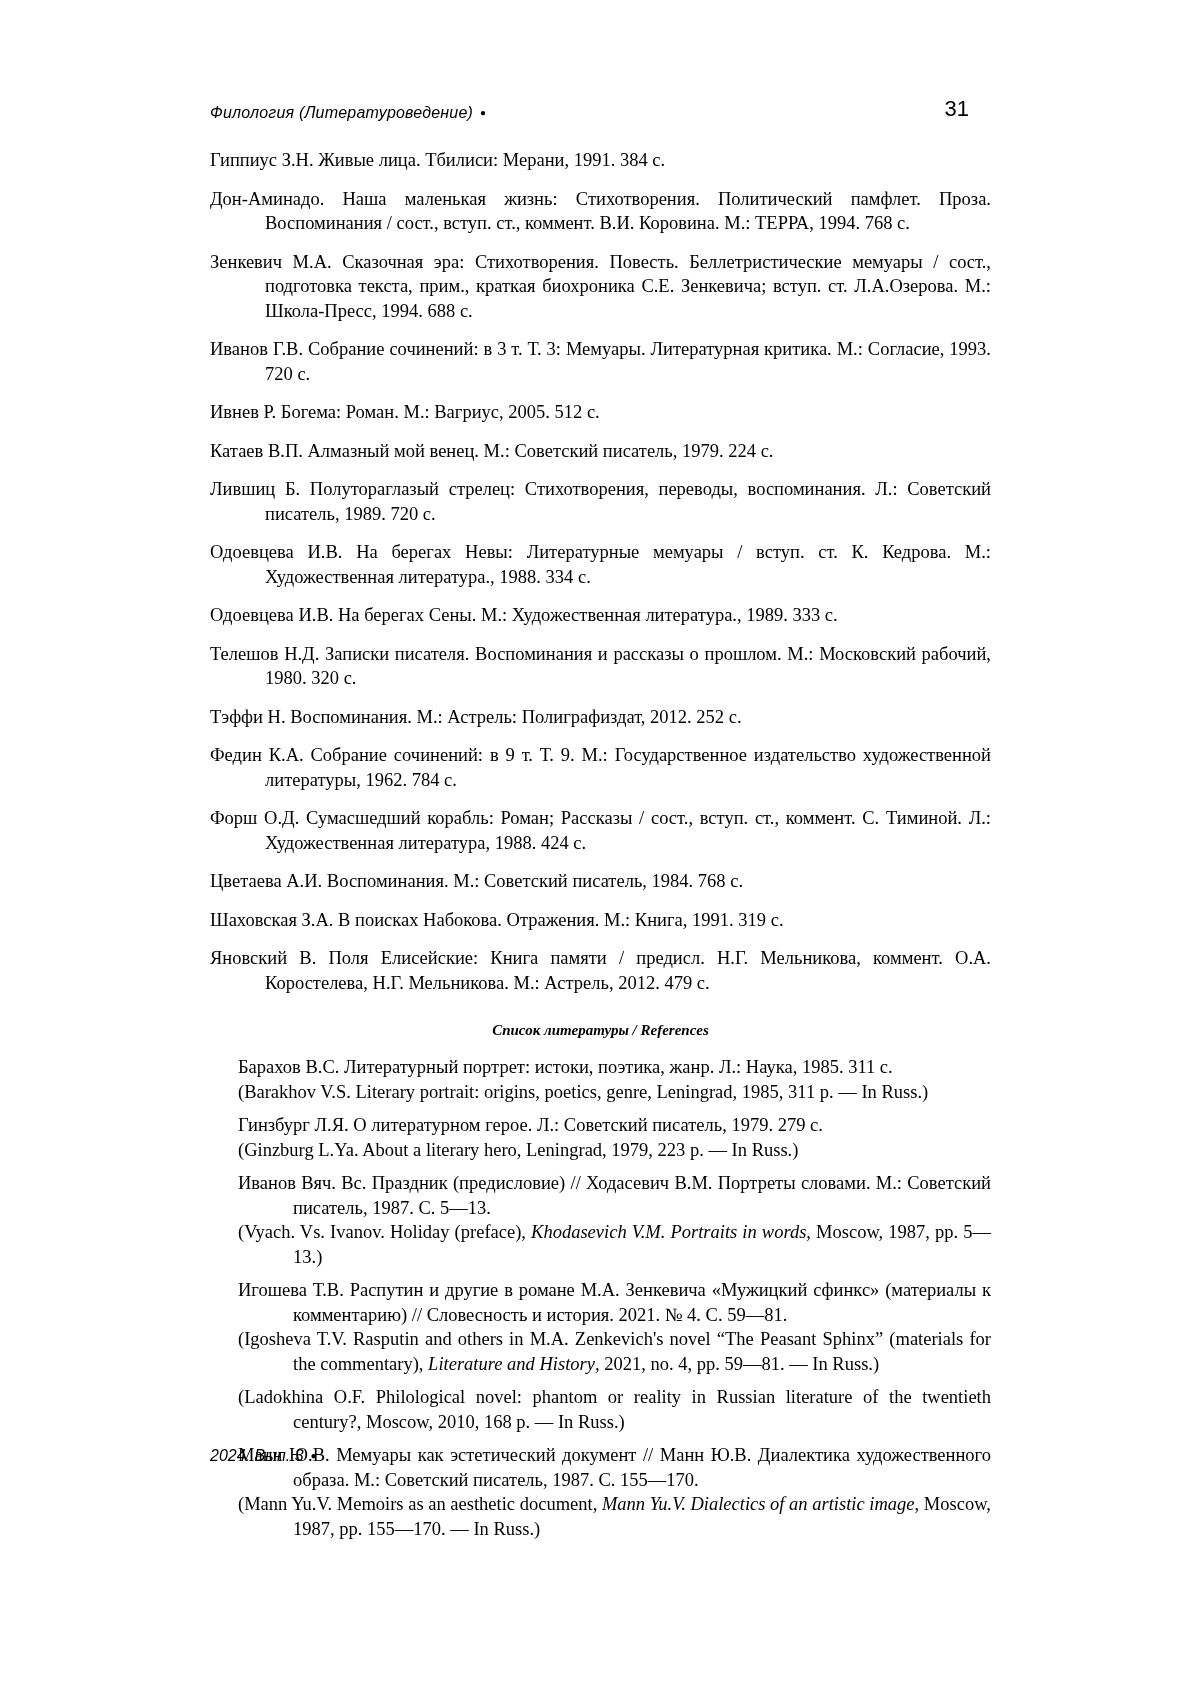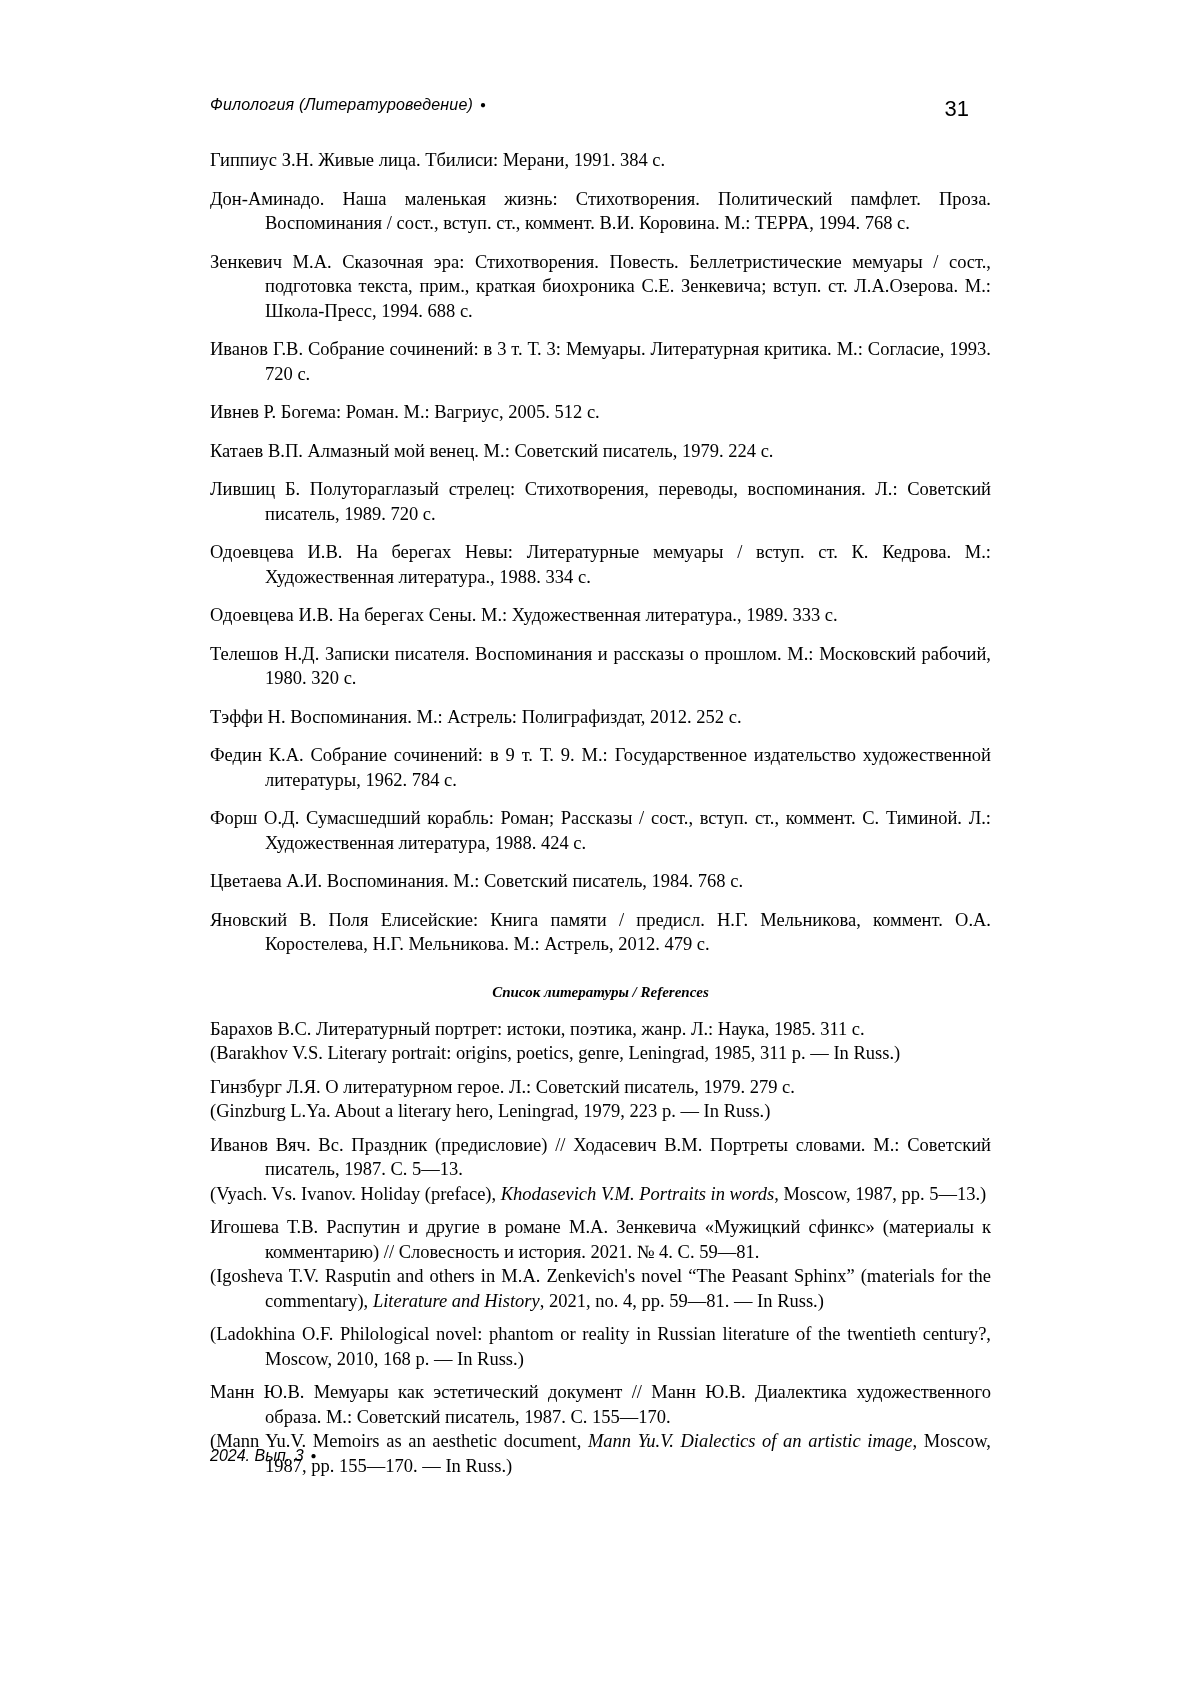--- a/index.html
+++ b/index.html
@@ -15,21 +15,21 @@
   }
   .content {
     position: absolute;
     left: 210px;
     top: 96px;
     width: 781px;
   }
   .hdr {
     display: flex;
     justify-content: space-between;
-    align-items: flex-start;
+    align-items: flex-end;
     font-family: "Liberation Sans", sans-serif;
     margin-bottom: 26px;
   }
   .running { font-style: italic; font-size: 16px; letter-spacing: 0.2px; }
   .dot { font-style: normal; font-size: 10px; margin-left: 7px; vertical-align: 2px; }
   .pageno { font-size: 22px; padding-right: 22px; font-style: normal; }
 
   .bib p, .refs p {
     margin: 0;
     font-size: 18.5px;
@@ -43,21 +43,21 @@
   .bib p { margin-bottom: 3px; margin-top: 14px; }
 
   .refs-heading {
     text-align: center;
     font-weight: bold;
     font-style: italic;
     font-size: 15px;
     line-height: 24px;
     margin: 23px 0 13px 0;
   }
-  .ref-group { margin-bottom: 9px; }
+  .ref-group { margin-bottom: 9px; margin-left: 28px; }
   .it { font-style: italic; }
 
   .footer {
     position: absolute;
     left: 210px;
     top: 1447px;
     font-family: "Liberation Sans", sans-serif;
     font-style: italic;
     font-size: 16px;
     text-align: center;
@@ -82,20 +82,21 @@
         <p>Ивнев Р. Богема: Роман. М.: Вагриус, 2005. 512 с.</p>
         <p>Катаев В.П. Алмазный мой венец. М.: Советский писатель, 1979. 224 с.</p>
         <p>Лившиц Б. Полутораглазый стрелец: Стихотворения, переводы, воспоминания. Л.: Со­ветский писатель, 1989. 720 с.</p>
         <p>Одоевцева И.В. На берегах Невы: Литературные мемуары / вступ. ст. К. Кедрова. М.: Художественная литература., 1988. 334 с.</p>
         <p>Одоевцева И.В. На берегах Сены. М.: Художественная литература., 1989. 333 с.</p>
         <p>Телешов Н.Д. Записки писателя. Воспоминания и рассказы о прошлом. М.: Москов­ский рабочий, 1980. 320 с.</p>
         <p>Тэффи Н. Воспоминания. М.: Астрель: Полиграфиздат, 2012. 252 с.</p>
         <p>Федин К.А. Собрание сочинений: в 9 т. Т. 9. М.: Государственное издательство худо­жественной литературы, 1962. 784 с.</p>
         <p>Форш О.Д. Сумасшедший корабль: Роман; Рассказы / сост., вступ. ст., коммент. С. Ти­миной. Л.: Художественная литература, 1988. 424 с.</p>
         <p>Цветаева А.И. Воспоминания. М.: Советский писатель, 1984. 768 с.</p>
+        <p>Шаховская З.А. В поисках Набокова. Отражения. М.: Книга, 1991. 319 с.</p>
         <p>Яновский В. Поля Елисейские: Книга памяти / предисл. Н.Г. Мельникова, коммент. О.А. Коростелева, Н.Г. Мельникова. М.: Астрель, 2012. 479 с.</p>
       </div>
 
     <div class="refs-heading">Список литературы / References</div>
 
     <div class="refs">
         <div class="ref-group">
           <p>Барахов В.С. Литературный портрет: истоки, поэтика, жанр. Л.: Наука, 1985. 311 с.</p>
           <p><span>(Barakhov V.S. Literary portrait: origins, poetics, genre, Leningrad, 1985, 311 p. — In Russ.)</span></p>
         </div>

